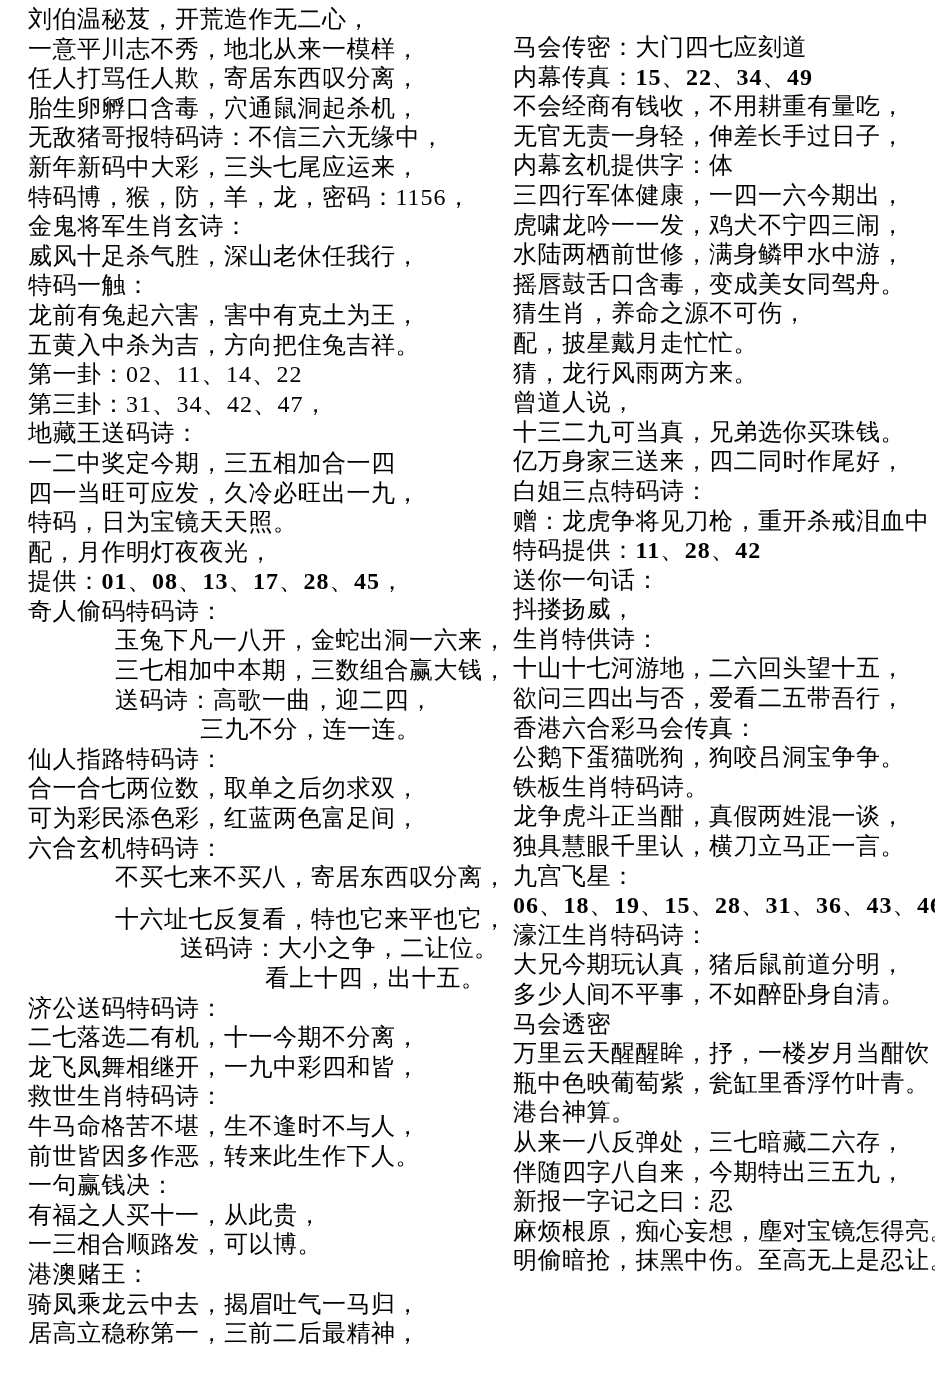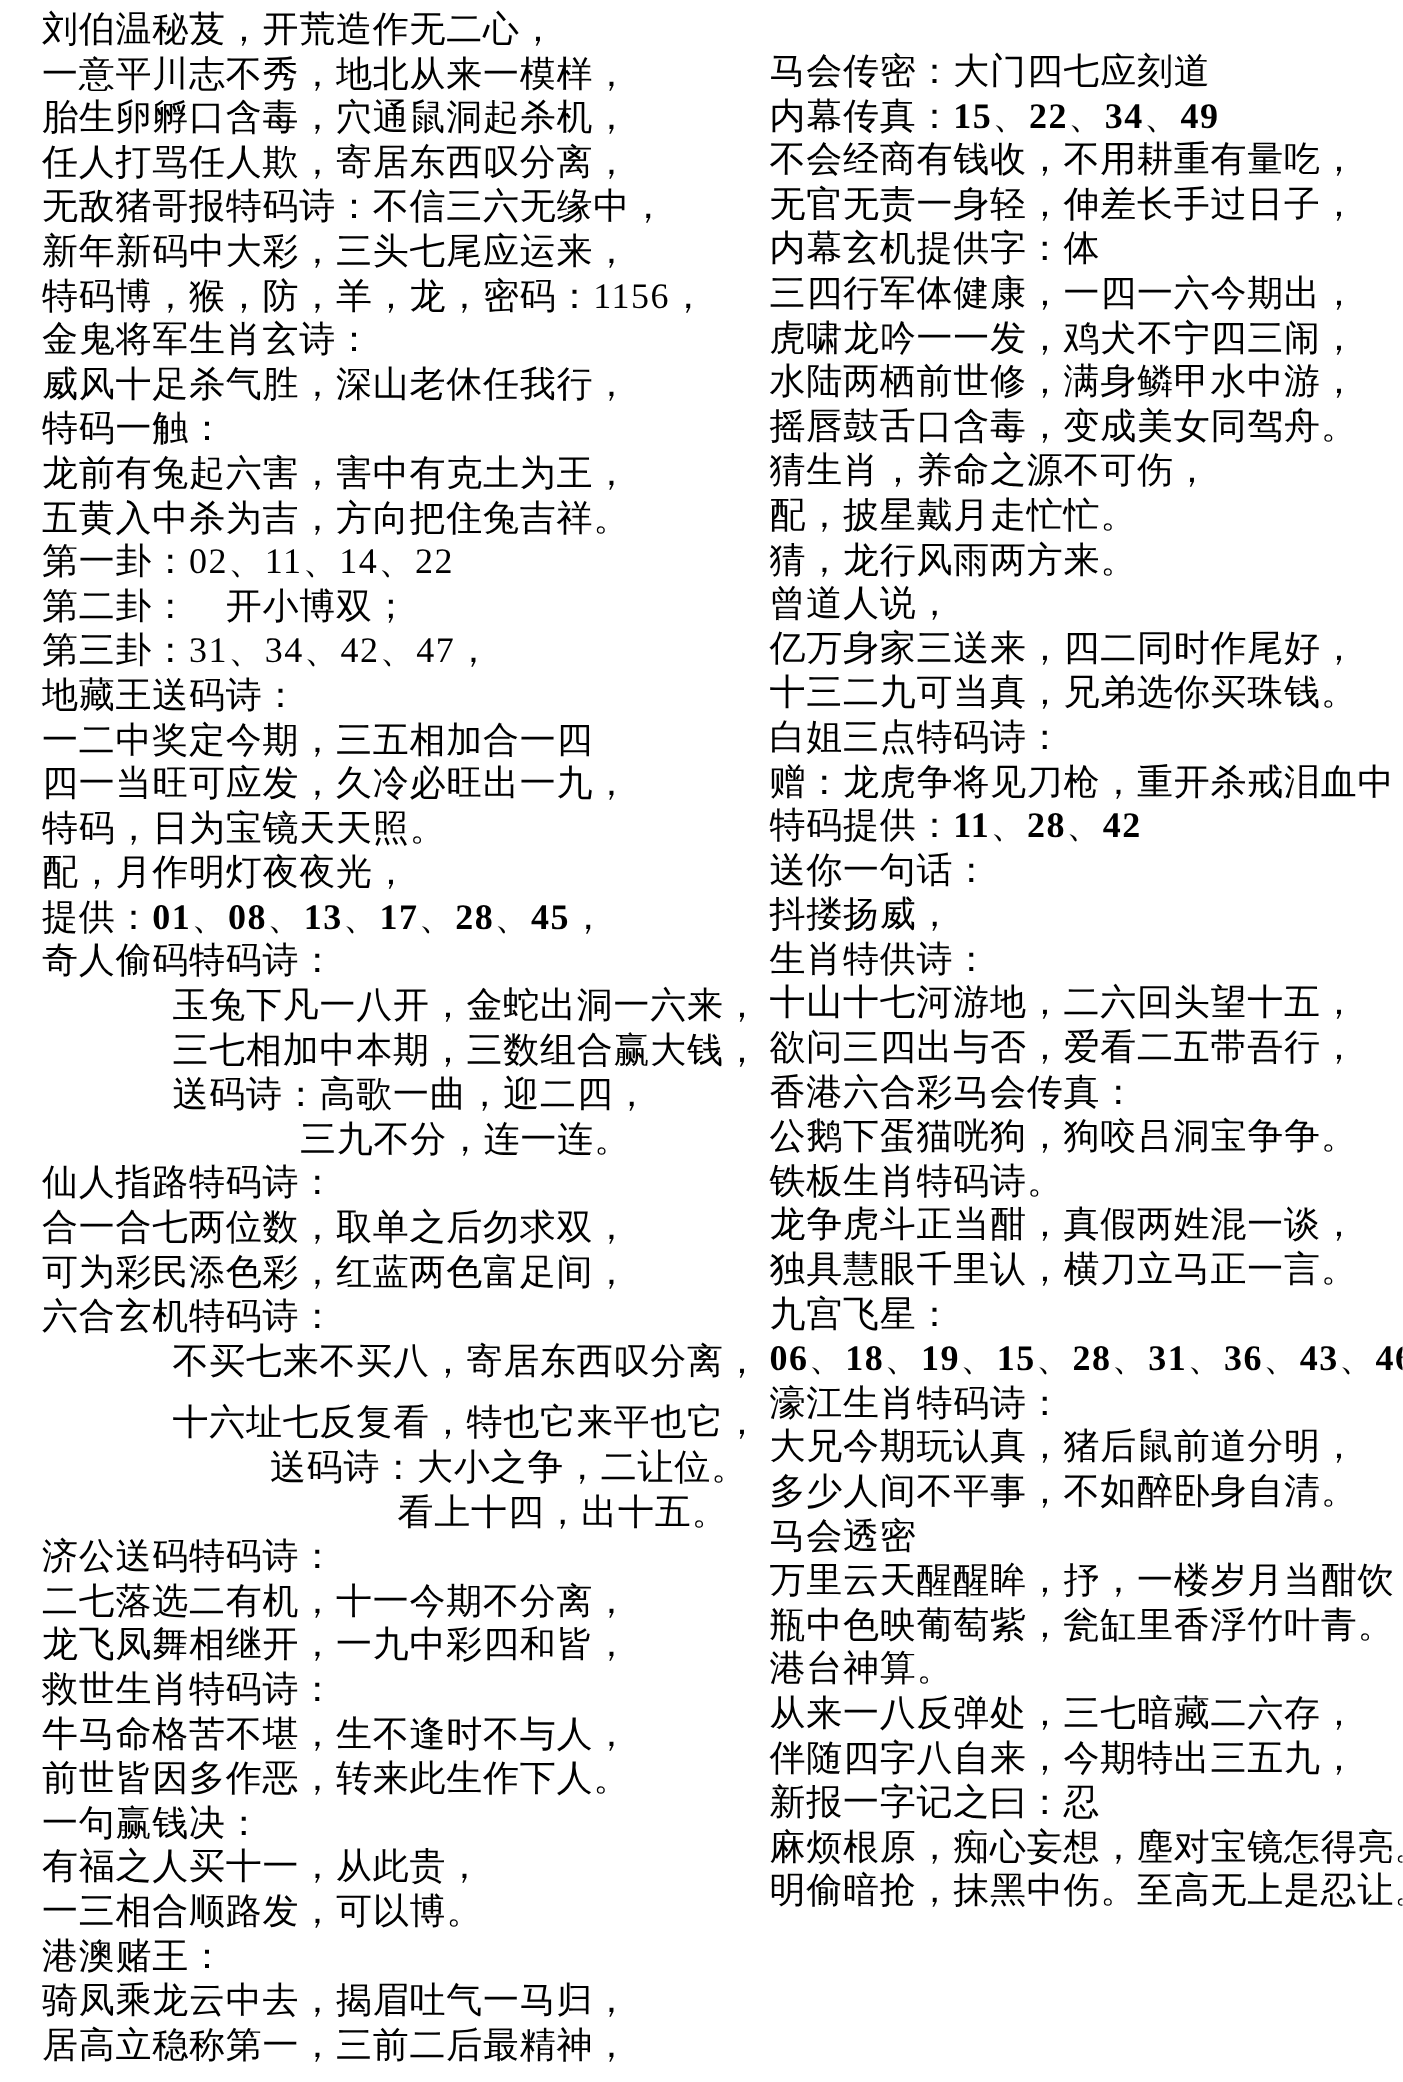--- a/index.html
+++ b/index.html
@@ -38,32 +38,31 @@
   }
   .num.bn { font-weight: bold; }
 </style>
 </head>
 <body>
 
 <div class="page">
   <div class="col" id="col-left">
       <div class="line">刘伯温秘芨，开荒造作无二心，</div>
       <div class="line">一意平川志不秀，地北从来一模样，</div>
+      <div class="line">任人打骂任人欺，寄居东西叹分离，</div>
       <div class="line">胎生卵孵口含毒，穴通鼠洞起杀机，</div>
-      <div class="line">任人打骂任人欺，寄居东西叹分离，</div>
       <div class="line">无敌猪哥报特码诗：不信三六无缘中，</div>
       <div class="line">新年新码中大彩，三头七尾应运来，</div>
       <div class="line">特码博，猴，防，羊，龙，密码：<span class="num">1156</span>，</div>
       <div class="line">金鬼将军生肖玄诗：</div>
       <div class="line">威风十足杀气胜，深山老休任我行，</div>
       <div class="line">特码一触：</div>
       <div class="line">龙前有兔起六害，害中有克土为王，</div>
       <div class="line">五黄入中杀为吉，方向把住兔吉祥。</div>
       <div class="line">第一卦：<span class="num">02</span>、<span class="num">11</span>、<span class="num">14</span>、<span class="num">22</span></div>
-      <div class="line">第二卦：　开小博双；</div>
       <div class="line">第三卦：<span class="num">31</span>、<span class="num">34</span>、<span class="num">42</span>、<span class="num">47</span>，</div>
       <div class="line">地藏王送码诗：</div>
       <div class="line">一二中奖定今期，三五相加合一四</div>
       <div class="line">四一当旺可应发，久冷必旺出一九，</div>
       <div class="line">特码，日为宝镜天天照。</div>
       <div class="line">配，月作明灯夜夜光，</div>
       <div class="line">提供：<span class="num bn">01</span>、<span class="num bn">08</span>、<span class="num bn">13</span>、<span class="num bn">17</span>、<span class="num bn">28</span>、<span class="num bn">45</span>，</div>
       <div class="line">奇人偷码特码诗：</div>
       <div class="line" style="padding-left: 87px;">玉兔下凡一八开，金蛇出洞一六来，</div>
       <div class="line" style="padding-left: 87px; text-align: center;">三七相加中本期，三数组合赢大钱，</div>
@@ -97,22 +96,22 @@
       <div class="line">无官无责一身轻，伸差长手过日子，</div>
       <div class="line">内幕玄机提供字：体</div>
       <div class="line">三四行军体健康，一四一六今期出，</div>
       <div class="line">虎啸龙吟一一发，鸡犬不宁四三闹，</div>
       <div class="line">水陆两栖前世修，满身鳞甲水中游，</div>
       <div class="line">摇唇鼓舌口含毒，变成美女同驾舟。</div>
       <div class="line">猜生肖，养命之源不可伤，</div>
       <div class="line">配，披星戴月走忙忙。</div>
       <div class="line">猜，龙行风雨两方来。</div>
       <div class="line">曾道人说，</div>
+      <div class="line">十三二九可当真，兄弟选你买珠钱。</div>
       <div class="line">亿万身家三送来，四二同时作尾好，</div>
-      <div class="line">十三二九可当真，兄弟选你买珠钱。</div>
       <div class="line">白姐三点特码诗：</div>
       <div class="line">赠：龙虎争将见刀枪，重开杀戒泪血中，</div>
       <div class="line">特码提供：<span class="num bn">11</span>、<span class="num bn">28</span>、<span class="num bn">42</span></div>
       <div class="line">送你一句话：</div>
       <div class="line">抖搂扬威，</div>
       <div class="line">生肖特供诗：</div>
       <div class="line">十山十七河游地，二六回头望十五，</div>
       <div class="line">欲问三四出与否，爱看二五带吾行，</div>
       <div class="line">香港六合彩马会传真：</div>
       <div class="line">公鹅下蛋猫咣狗，狗咬吕洞宝争争。</div>

